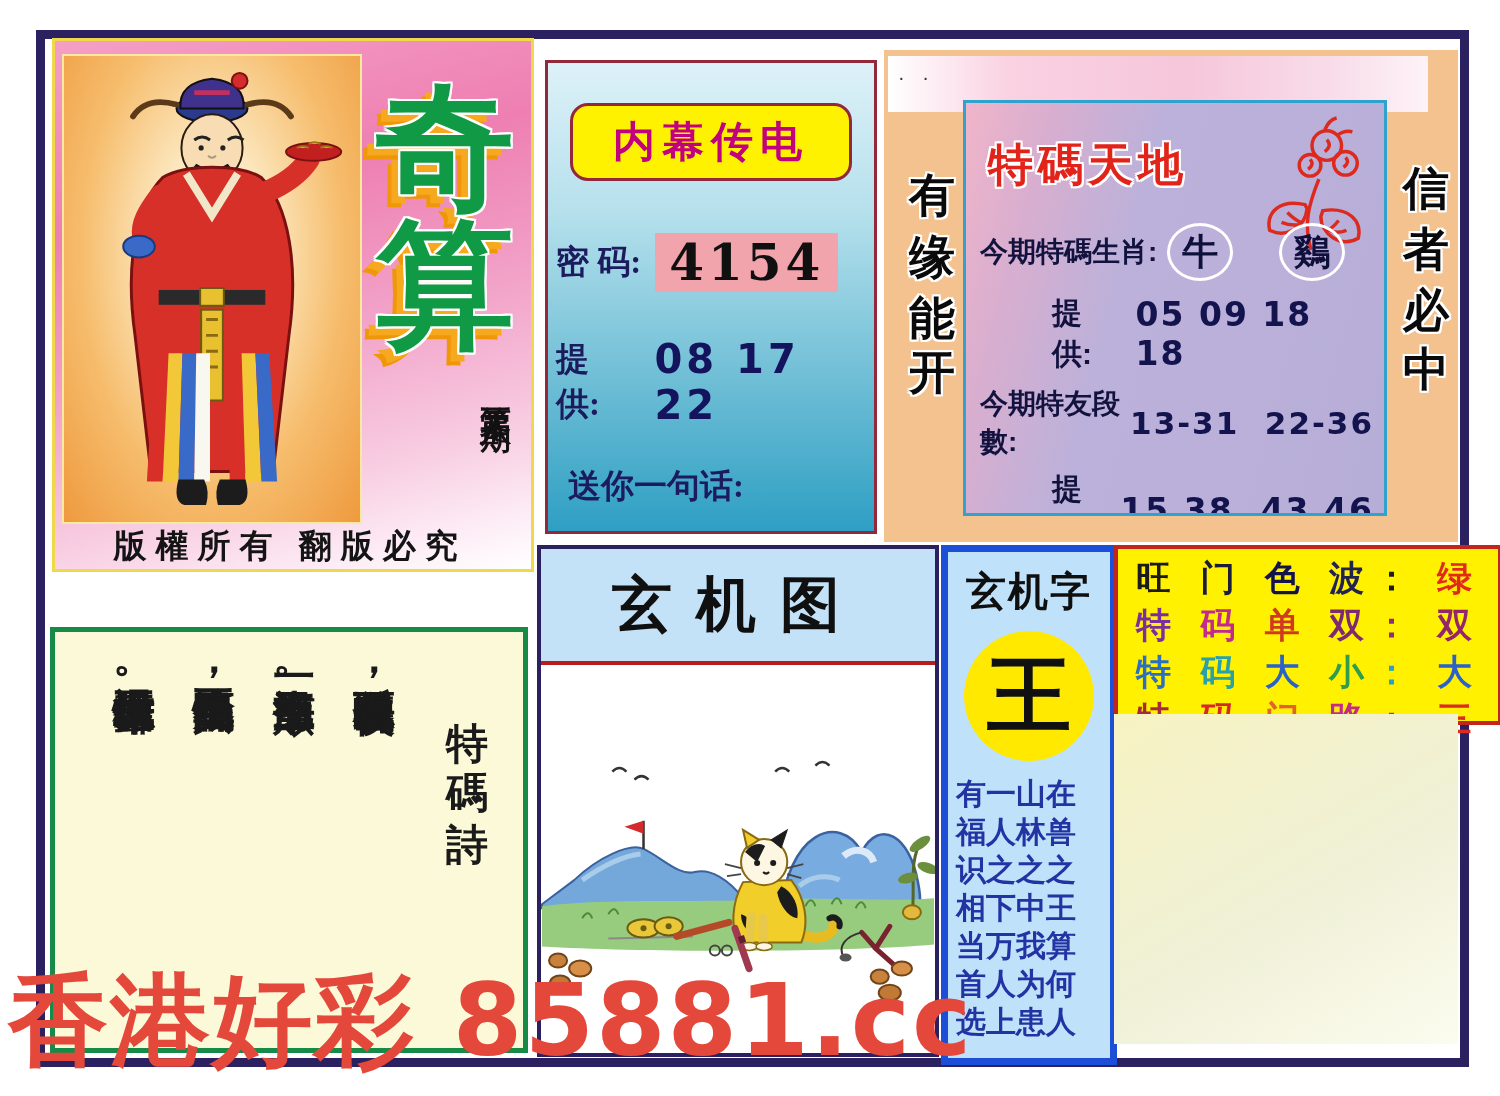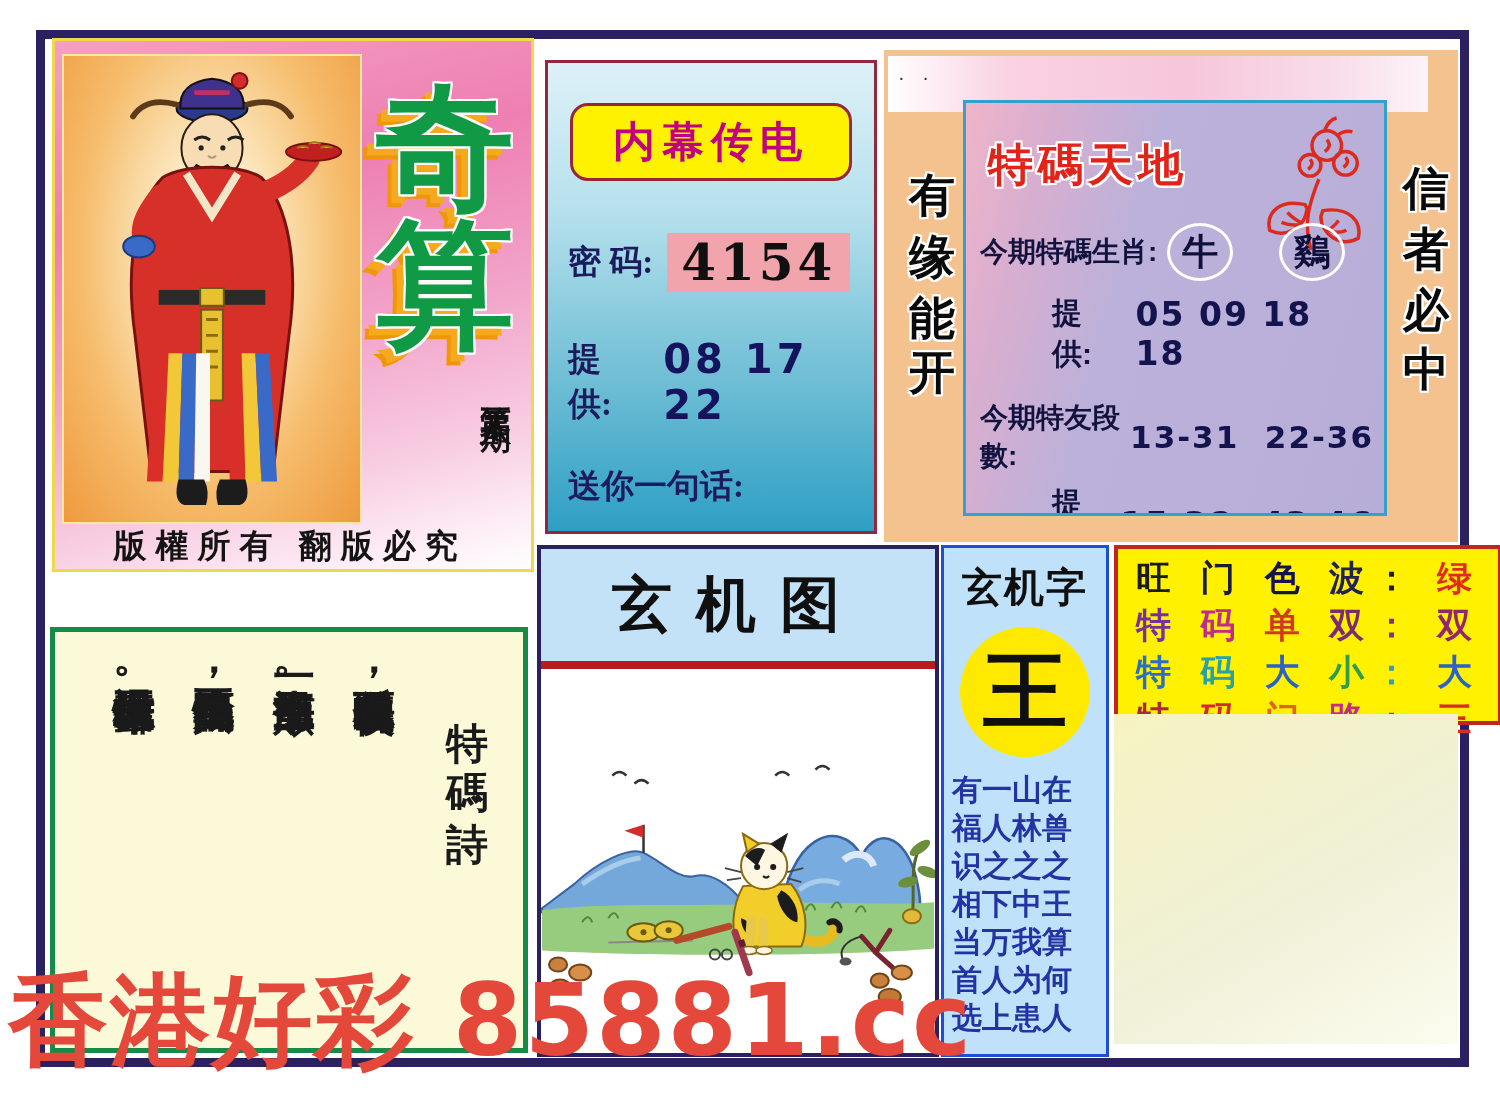--- a/index.html
+++ b/index.html
@@ -34,21 +34,21 @@
   .poem-title{font-size:42px;letter-spacing:50px;padding-top:34px;margin-left:44px;}
   .poem-line{font-size:42px;letter-spacing:1px;margin-left:38px;line-height:1.0;}
 
   
   .inner-box{position:absolute;left:545px;top:60px;width:326px;height:468px;
       border:3px solid #93283b;
       background:linear-gradient(180deg,#ddf1f8 0%,#b5e0ec 32%,#6abcd4 70%,#2e9fc4 100%);}
   .inner-title{margin:40px auto 0;width:276px;height:72px;background:#fff200;border:3px solid #93283b;
       border-radius:18px;display:flex;align-items:center;justify-content:center;
       font-size:42px;font-weight:bold;letter-spacing:7px;color:#c1017e;}
-  .ib-row{display:flex;align-items:center;padding-left:20px;}
+  .ib-row{display:flex;align-items:center;padding-left:8px;}
   .ib-label{font-family:"Liberation Serif",serif;font-weight:bold;font-size:33px;color:#1b1b5e;}
   .ib-pass{margin-top:52px;}
   .ib-passval{margin-left:14px;font-family:"DejaVu Serif",serif;font-weight:bold;font-size:50px;
       color:#101010;background:#f2a4ac;padding:0 14px;letter-spacing:4px;}
   .ib-prov{margin-top:44px;}
   .ib-provnums{margin-left:16px;font-family:"DejaVu Sans",sans-serif;font-weight:bold;font-size:40px;
       color:#14145e;letter-spacing:4px;}
   .ib-phraselabel{margin-top:36px;font-family:"Liberation Serif",serif;font-weight:bold;
       font-size:33px;color:#1b1b5e;padding-left:20px;}
   .ib-phrase{margin-top:40px;text-align:center;font-family:"Liberation Serif",serif;font-weight:bold;
@@ -70,27 +70,27 @@
   .tm-nums{font-family:"DejaVu Sans",sans-serif;font-weight:bold;font-size:33px;color:#13134e;letter-spacing:2px;}
   .zodiac-circle{display:inline-flex;align-items:center;justify-content:center;width:60px;height:52px;
       border:3px solid #ffffff;border-radius:50%;font-family:"Liberation Serif",serif;
       font-weight:bold;font-size:36px;color:#0f0f3c;}
   .vert-text{position:absolute;writing-mode:vertical-rl;font-weight:bold;font-size:46px;color:#0a0a0a;
       letter-spacing:60px;
       text-shadow:2px 0 #fff,-2px 0 #fff,0 2px #fff,0 -2px #fff,2px 2px #fff,-2px -2px #fff,2px -2px #fff,-2px 2px #fff;}
 
   
   .pic-box{position:absolute;left:537px;top:545px;width:394px;height:504px;border:4px solid #2b2161;background:#fff;}
-  .pic-header{height:112px;background:#c3e2f8;border-bottom:8px solid #b91c1c;display:flex;
+  .pic-header{height:112px;background:#c3e2f8;border-bottom:4px solid #b91c1c;display:flex;
       align-items:center;justify-content:center;font-size:60px;font-weight:bold;letter-spacing:24px;color:#101010;}
   .pic-area{position:relative;width:100%;height:388px;}
   .pic-area svg{display:block;width:100%;height:100%;}
 
   
-  .char-panel{position:absolute;left:941px;top:545px;width:162px;height:506px;border:3px solid #1d4ed8;
+  .char-panel{position:absolute;left:941px;top:545px;width:162px;height:506px;border:7px solid #1d4ed8;
       background:#bfe2fa;display:flex;flex-direction:column;align-items:center;overflow:hidden;}
   .char-title{margin-top:12px;font-size:40px;font-weight:bold;letter-spacing:2px;color:#0f0f0f;}
   .char-circle{margin-top:12px;width:130px;height:130px;border-radius:50%;background:#ffe900;
       display:flex;align-items:center;justify-content:center;}
   .char-big{font-family:"Liberation Serif",serif;font-weight:bold;font-size:84px;color:#101010;}
   .char-grid{margin-top:14px;width:146px;}
   .char-grid-row{display:flex;justify-content:space-between;font-weight:bold;font-size:30px;
       color:#2333a3;line-height:38px;}
 
   
@@ -224,21 +224,21 @@
     <div class="tm-rows">
       <div class="tm-row">
         <span class="tm-label">今期特碼生肖:</span>
         <span class="zodiac-circle" style="margin-left:10px;">牛</span>
         <span class="zodiac-circle" style="margin-left:46px;">鷄</span>
       </div>
       <div class="tm-row" style="padding-left:72px;margin-top:12px;">
         <span class="tm-label" style="font-size:30px;">提供:</span>
         <span class="tm-nums" style="margin-left:14px;">05 09 18 18</span>
       </div>
-      <div class="tm-row" style="margin-top:24px;">
+      <div class="tm-row" style="margin-top:10px;">
         <span class="tm-label">今期特友段數:</span>
         <span class="tm-nums" style="margin-left:10px;font-size:31px;white-space:pre;">13-31  22-36</span>
       </div>
       <div class="tm-row" style="padding-left:72px;margin-top:8px;">
         <span class="tm-label" style="font-size:30px;">提供:</span>
         <span class="tm-nums" style="margin-left:14px;white-space:pre;">15 38  43 46</span>
       </div>
 
     </div>
   </div>

